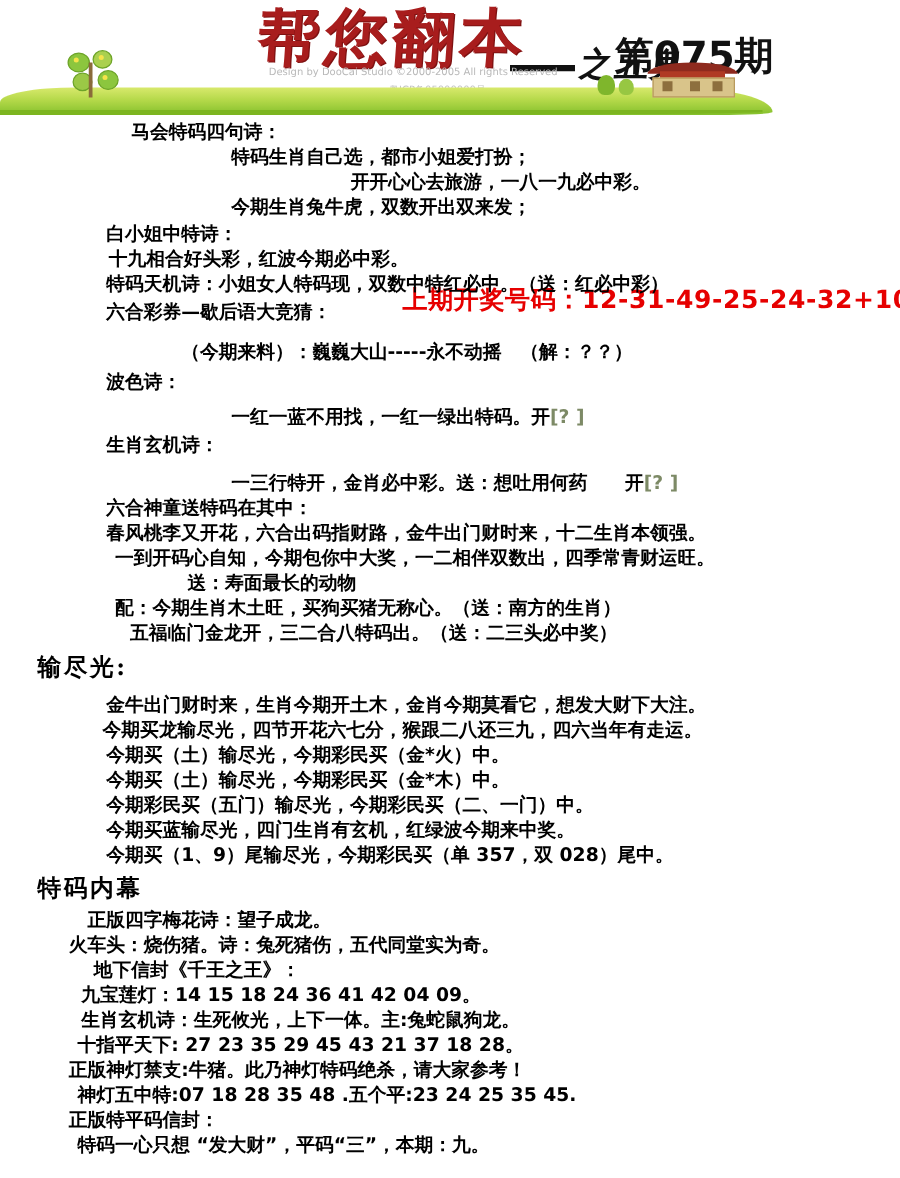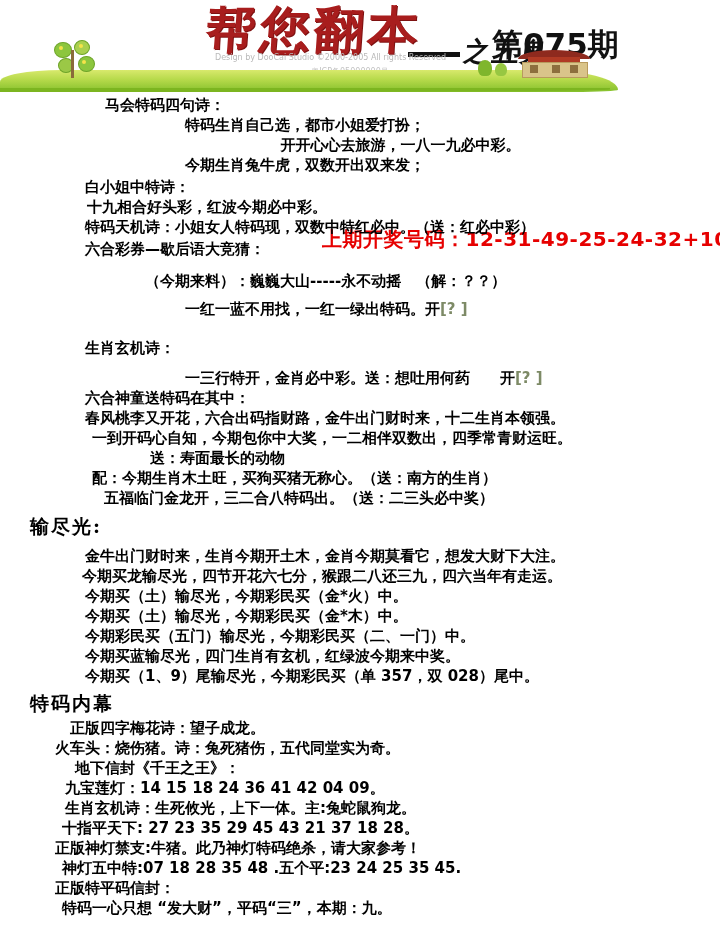--- a/index.html
+++ b/index.html
@@ -119,22 +119,23 @@
 <div class="content">
     <div class="line" style="margin-left: 105px;"><span>马会特码四句诗：</span></div>
     <div class="line" style="margin-left: 185px;"><span>特码生肖自己选，都市小姐爱打扮；</span></div>
     <div class="line" style="margin-left: 81px; text-align: center;"><span>开开心心去旅游，一八一九必中彩。</span></div>
     <div class="line" style="margin-left: 185px;"><span>今期生肖兔牛虎，双数开出双来发；</span></div>
     <div class="line" style="margin-left: 85px; margin-top: 2px;"><span>白小姐中特诗：</span></div>
     <div class="line" style="margin-left: 87px;"><span>十九相合好头彩，红波今期必中彩。</span></div>
     <div class="line" style="margin-left: 85px;"><span>特码天机诗：小姐女人特码现，双数中特红必中。（送：红必中彩）</span></div>
     <div class="line" style="margin-left: 85px; margin-top: 2px;"><span>六合彩券—歇后语大竞猜：</span></div>
     <div class="line" style="margin-left: 145px; margin-top: 12px;"><span>（今期来料）：巍巍大山-----永不动摇　（解：？？）</span></div>
+    <div class="line" style="margin-left: 85px; margin-top: 4px;"><span>波色诗：</span></div>
     <div class="line" style="margin-left: 185px; margin-top: 8px;"><span>一红一蓝不用找，一红一绿出特码。开</span><span class="q">[? ]</span></div>
-    <div class="line" style="margin-left: 85px; margin-top: 19px;"><span>生肖玄机诗：</span></div>
+    <div class="line" style="margin-left: 85px; margin-top: 3px;"><span>生肖玄机诗：</span></div>
     <div class="line" style="margin-left: 185px; margin-top: 10px;"><span>一三行特开，金肖必中彩。送：想吐用何药　　开</span><span class="q">[? ]</span></div>
     <div class="line" style="margin-left: 85px;"><span>六合神童送特码在其中：</span></div>
     <div class="line" style="margin-left: 85px;"><span>春风桃李又开花，六合出码指财路，金牛出门财时来，十二生肖本领强。</span></div>
     <div class="line" style="margin-left: 92px;"><span>一到开码心自知，今期包你中大奖，一二相伴双数出，四季常青财运旺。</span></div>
     <div class="line" style="margin-left: 150px;"><span>送：寿面最长的动物</span></div>
     <div class="line" style="margin-left: 92px;"><span>配：今期生肖木土旺，买狗买猪无称心。（送：南方的生肖）</span></div>
     <div class="line" style="margin-left: 104px;"><span>五福临门金龙开，三二合八特码出。（送：二三头必中奖）</span></div>
     <div class="line heading" style="margin-left: 30px; margin-top: 5px;"><span>输尽光:</span></div>
     <div class="line" style="margin-left: 85px; margin-top: 7px;"><span>金牛出门财时来，生肖今期开土木，金肖今期莫看它，想发大财下大注。</span></div>
     <div class="line" style="margin-left: 82px;"><span>今期买龙输尽光，四节开花六七分，猴跟二八还三九，四六当年有走运。</span></div>

